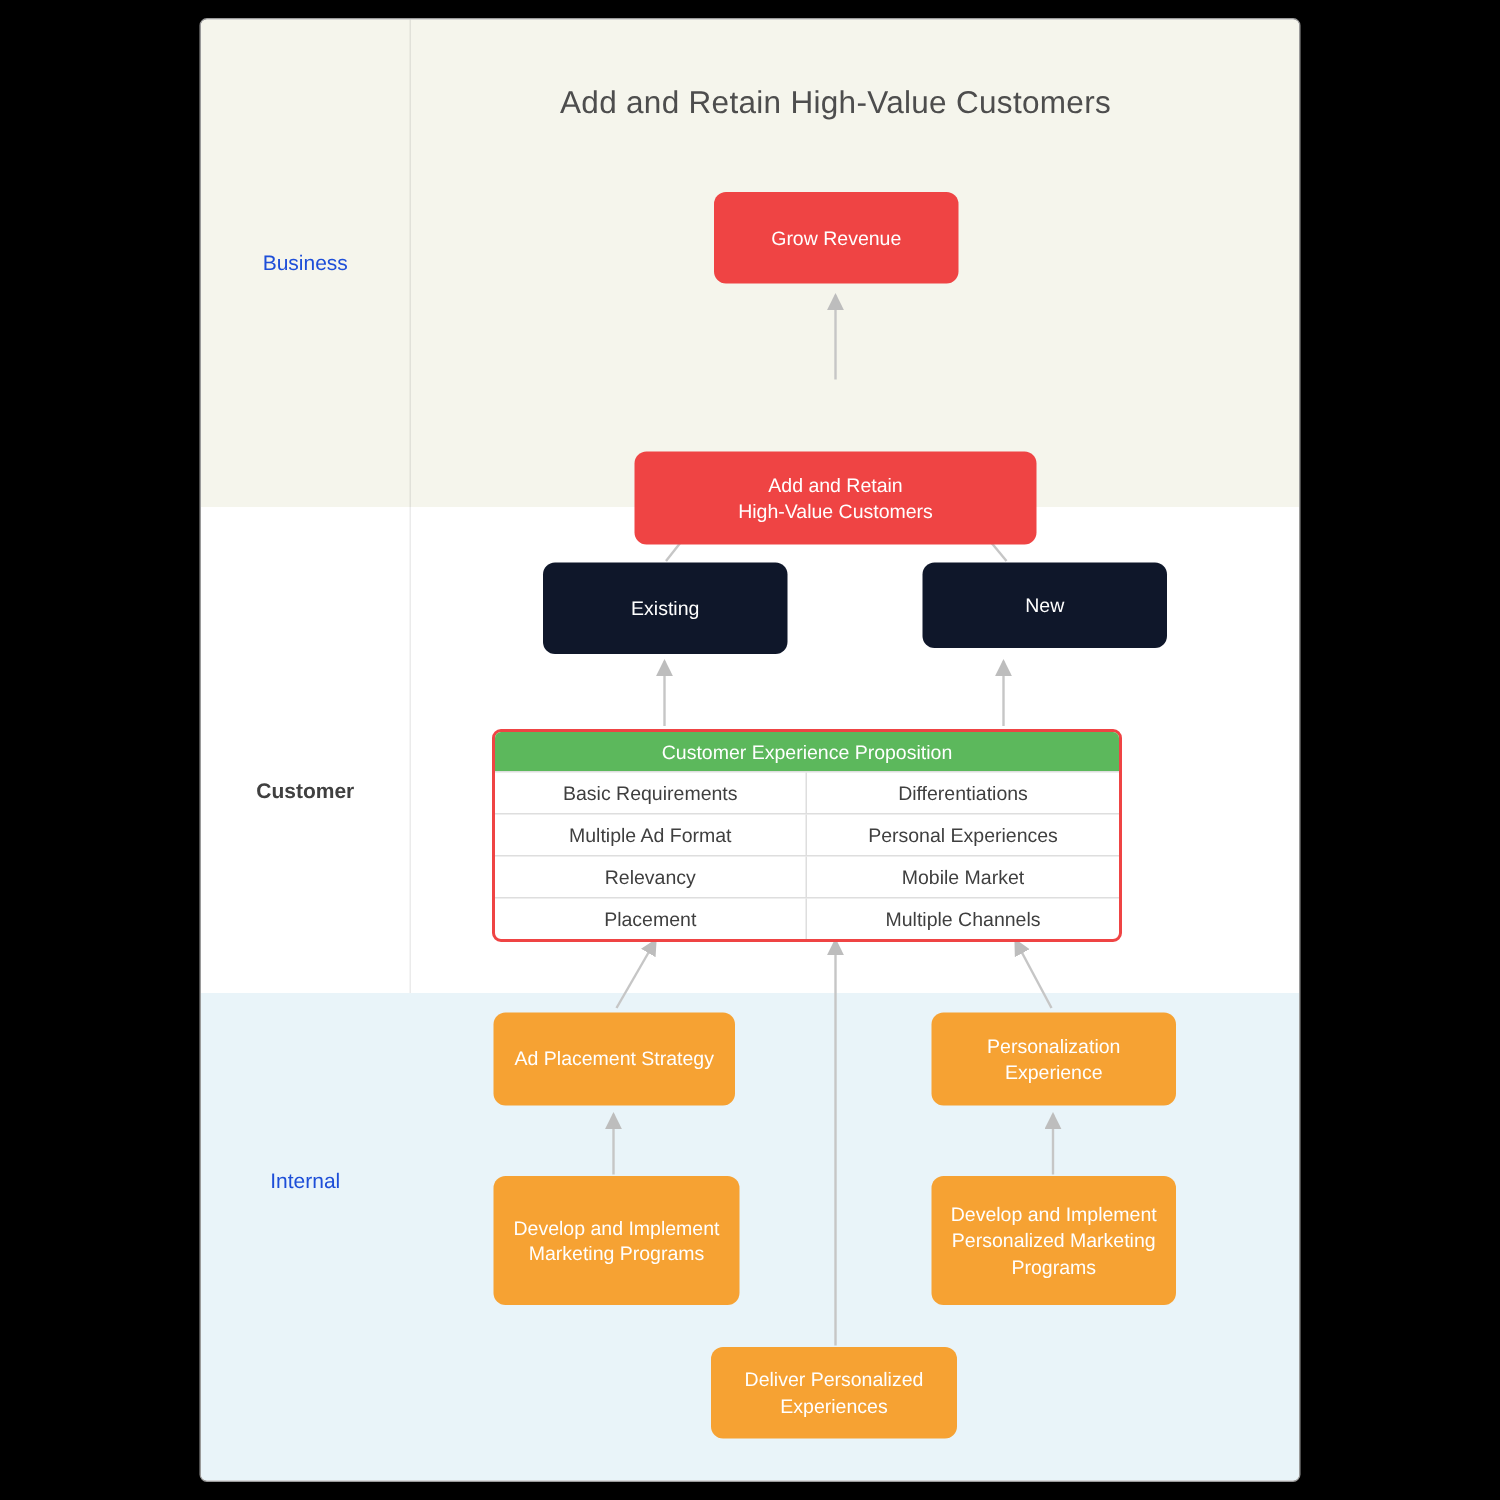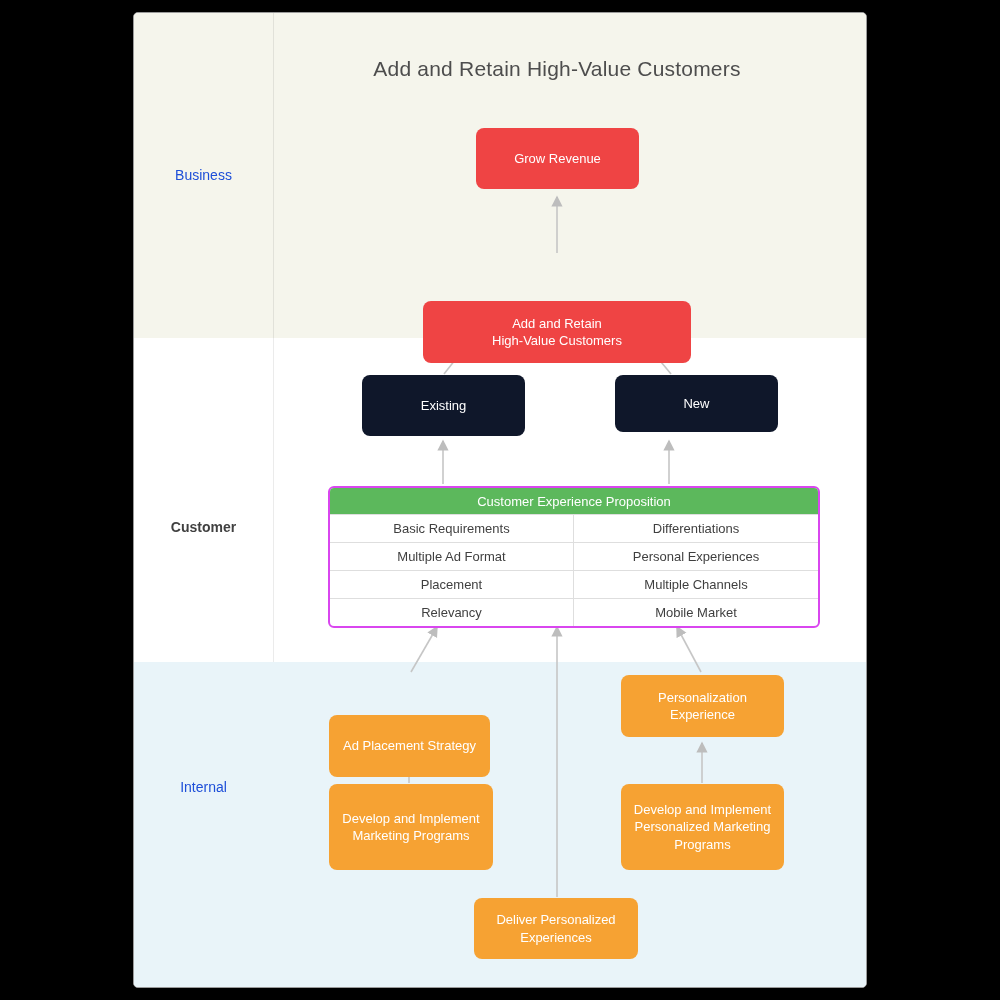--- a/index.html
+++ b/index.html
@@ -39,28 +39,28 @@
     text-align:center; font-size:13px; line-height:1.32;
     white-space:pre-line; box-sizing:border-box; padding:2px 6px;
   }
   .navy   { background:#ef4444; }
   .green  { background:#0f172a; }
   .orange { background:#F6A233; }
   .node-grow-revenue        { left:342px; top:115px; width:163px; height:61px; }
   .node-add-retain          { left:289px; top:240px; width:268px; height:62px;margin-top:48px; }
   .node-existing            { left:228px; top:362px; width:163px; height:61px; }
   .node-new                 { left:454px; top:362px; width:163px; height:57px;margin-left:27px; }
-  .node-ad-placement        { left:195px; top:662px; width:161px; height:62px;margin-top:40px; }
+  .node-ad-placement        { left:195px; top:662px; width:161px; height:62px; }
   .node-personalization     { left:487px; top:662px; width:163px; height:62px; }
   .node-develop-marketing   { left:195px; top:771px; width:164px; height:86px; }
   .node-develop-personalized{ left:487px; top:771px; width:163px; height:86px; }
   .node-deliver             { left:340px; top:885px; width:164px; height:61px; }
   .prop-table {
-    position:absolute; left:194px; top:473px; width:492px;
-    border:2px solid #d946ef; border-radius:6px; overflow:hidden;
+    position:absolute; left:194px; top:473px; width:420px;
+    border:2px solid #ef4444; border-radius:6px; overflow:hidden;
     background:#fff; box-sizing:border-box;
   }
   .prop-table .thead {
     background:#5CB85C; color:#fff; text-align:center;
     font-size:13px; padding:6px 0 5px 0;
   }
   .prop-table .trow { display:flex; border-top:1px solid #DEDEDE; }
   .prop-table .tcell {
     flex:1 1 50%; text-align:center; font-size:13px; color:#3F3F3F;
     padding:6px 4px; box-sizing:border-box;
@@ -122,22 +122,22 @@
     <div class="thead">Customer Experience Proposition</div>
     <div class="trow">
       <div class="tcell left">Basic Requirements</div>
       <div class="tcell">Differentiations</div>
     </div>
     <div class="trow">
       <div class="tcell left">Multiple Ad Format</div>
       <div class="tcell">Personal Experiences</div>
     </div>
     <div class="trow">
+      <div class="tcell left">Relevancy</div>
+      <div class="tcell">Mobile Market</div>
+    </div>
+    <div class="trow">
       <div class="tcell left">Placement</div>
       <div class="tcell">Multiple Channels</div>
-    </div>
-    <div class="trow">
-      <div class="tcell left">Relevancy</div>
-      <div class="tcell">Mobile Market</div>
     </div>
   </div>
 
 </div>
 
 </body></html>

